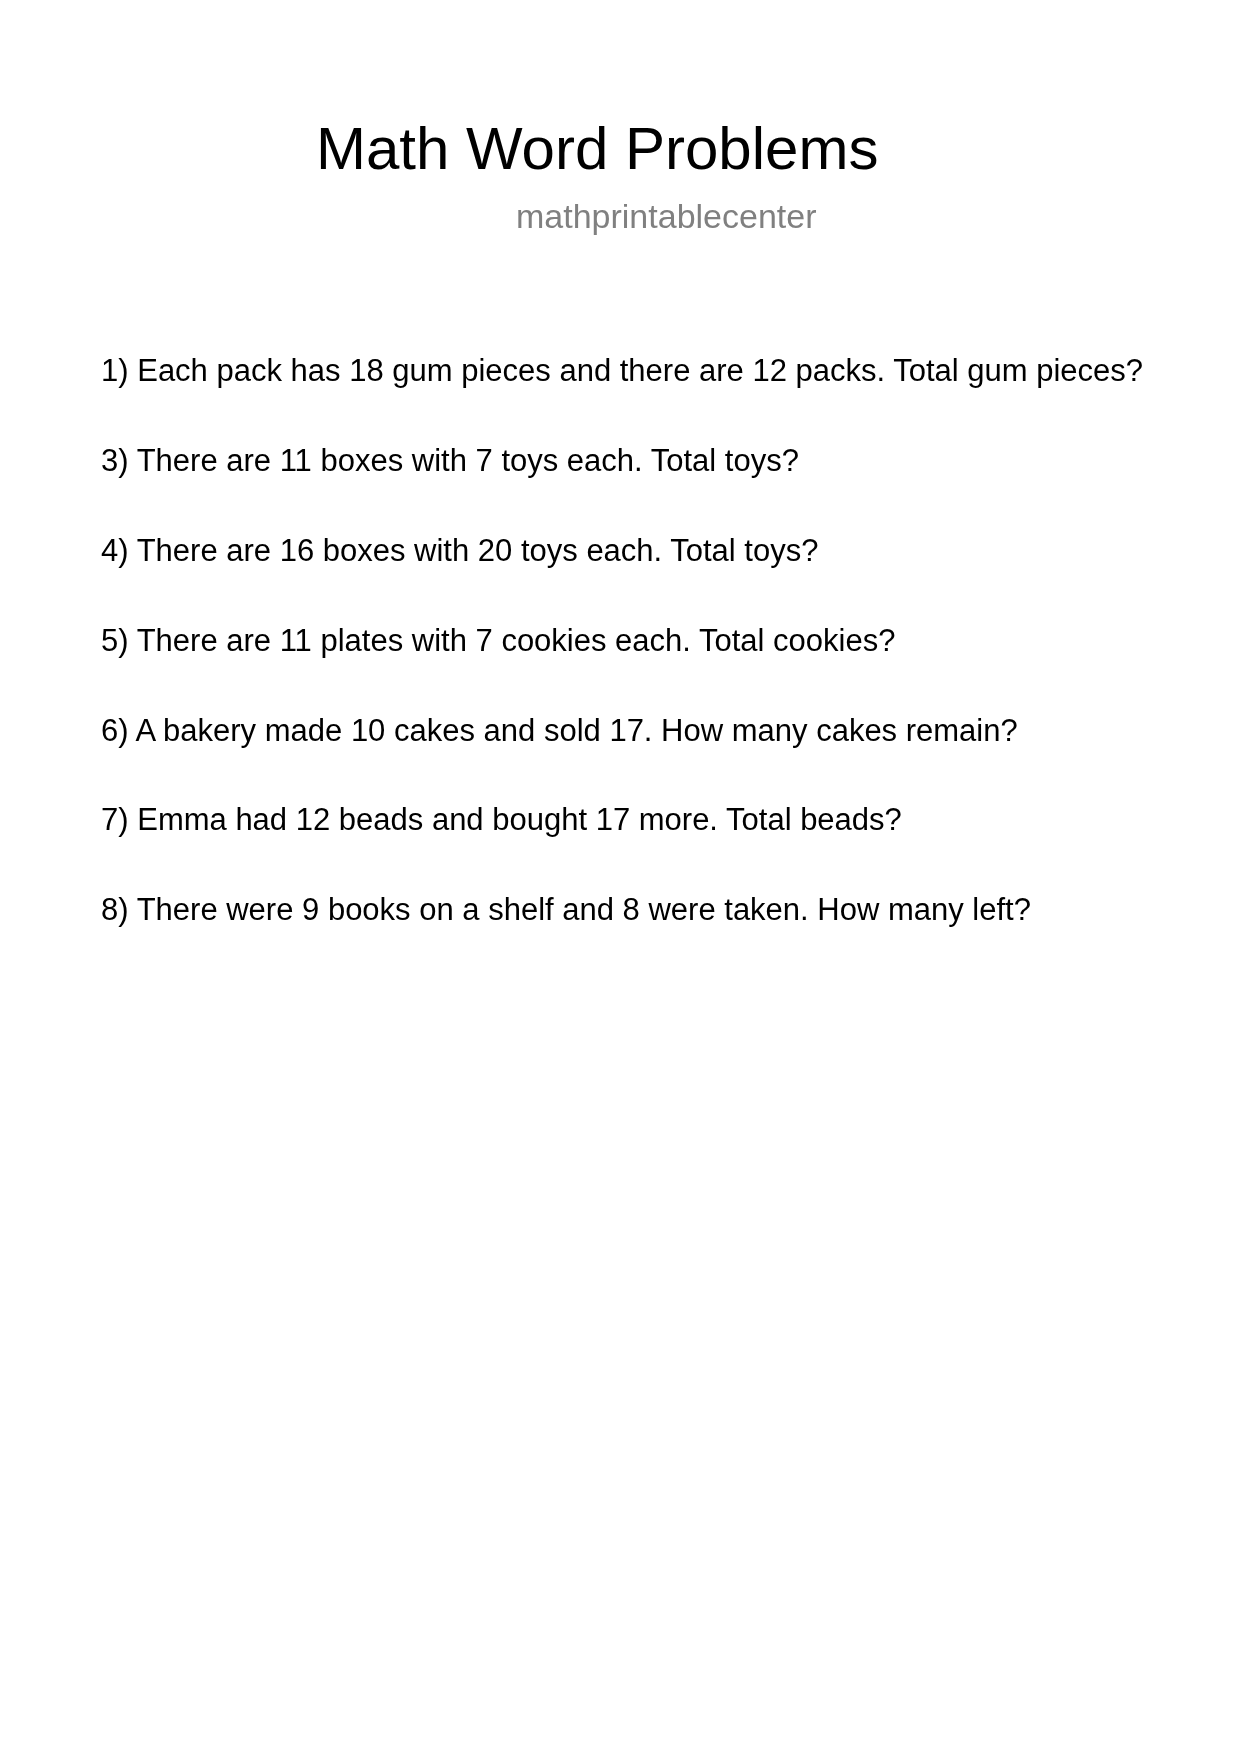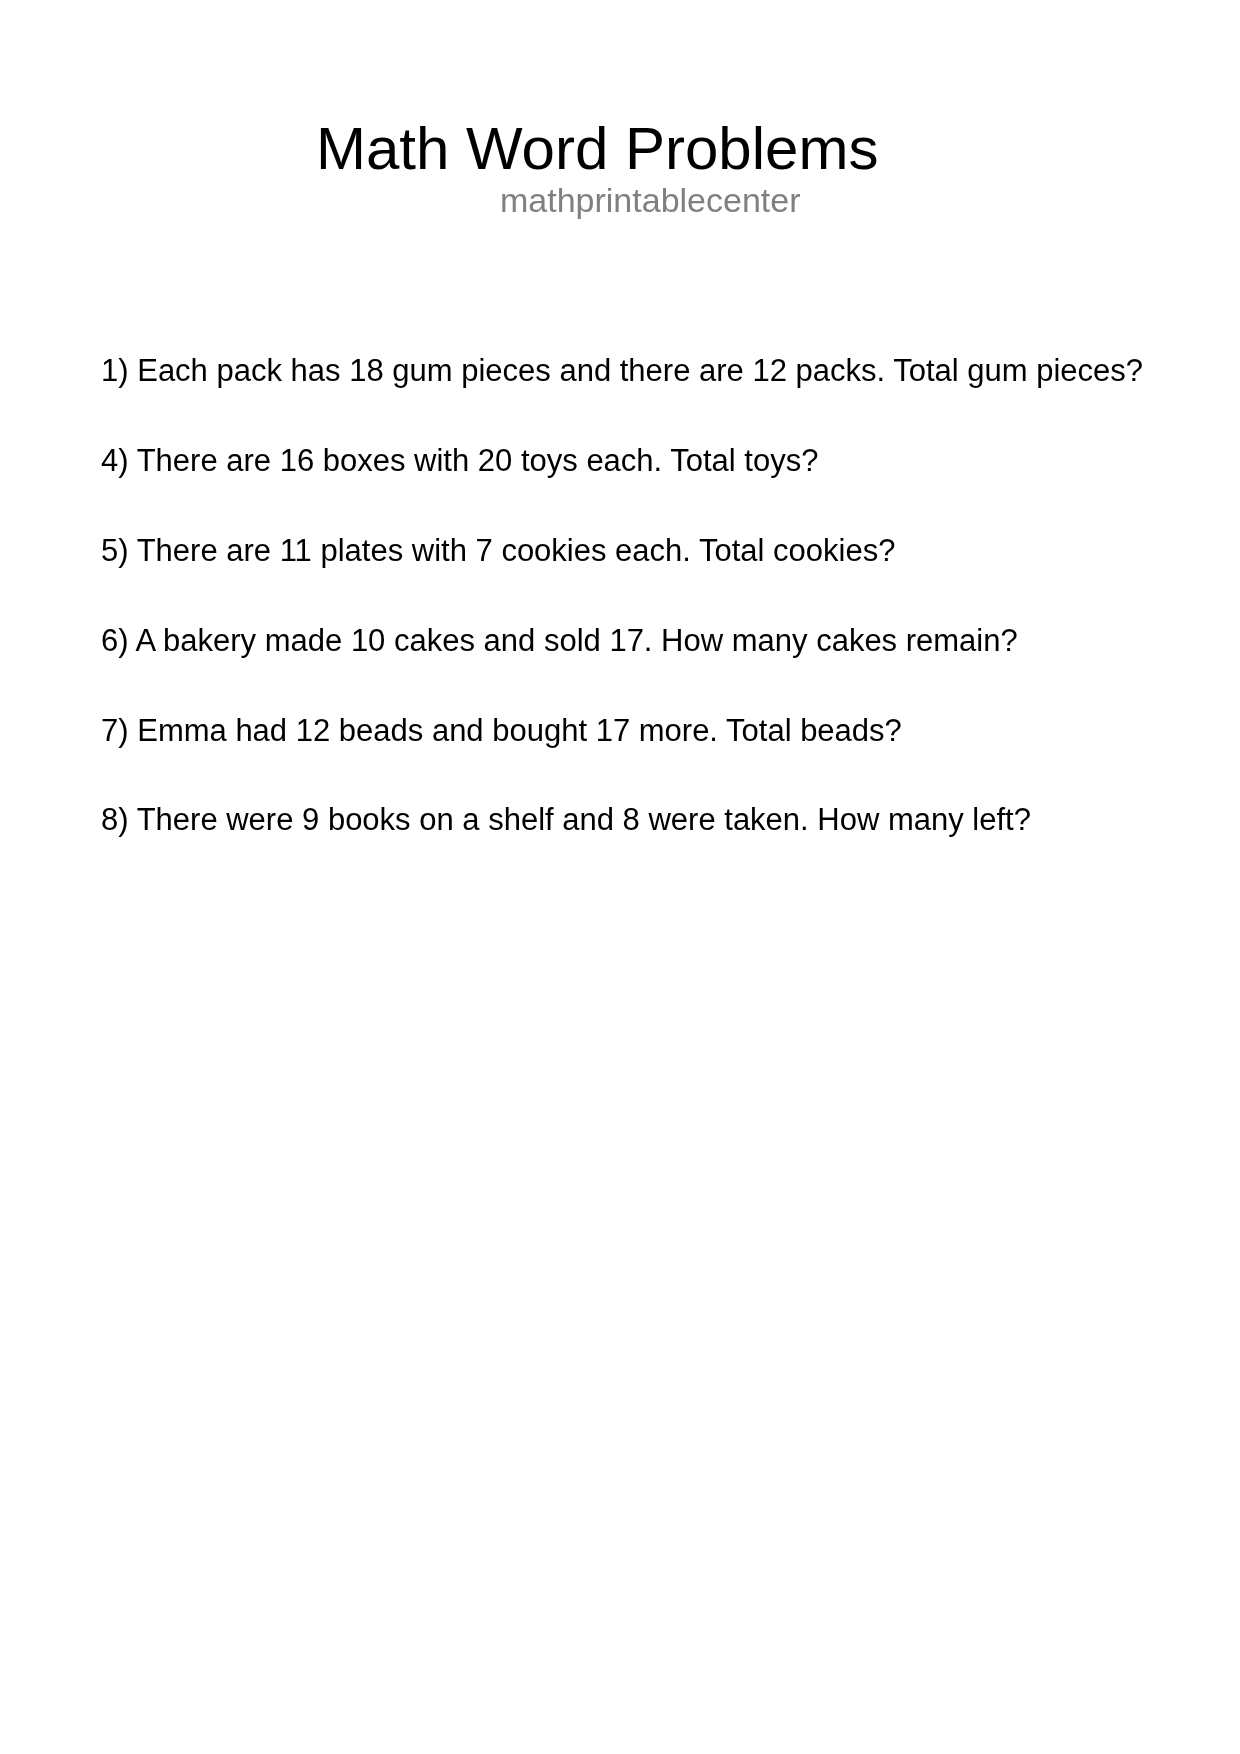--- a/index.html
+++ b/index.html
@@ -32,21 +32,21 @@
       font-size: 60px;
       font-weight: normal;
       line-height: 72px;
       white-space: nowrap;
       color: #000000;
     }
     .subtitle {
       position: absolute;
       left: 500px;
       top: 180px;
-      margin: 0;
+      margin: 16px;
       font-size: 34px;
       line-height: 40px;
       white-space: nowrap;
       color: #808080;
     }
     .problems {
       position: absolute;
       left: 101px;
       top: 351px;
       margin: 0;
@@ -66,20 +66,24 @@
 <div class="page">
   <h1 class="title">Math Word Problems</h1>
   <div class="subtitle">mathprintablecenter</div>
 
   <div class="problems">
     <div class="problem-row">
       <span>1)</span>
       <span>Each pack has 18 gum pieces and there are 12 packs. Total gum pieces?</span>
     </div>
     <div class="problem-row">
+      <span>3)</span>
+      <span>There are 11 boxes with 7 toys each. Total toys?</span>
+    </div>
+    <div class="problem-row">
       <span>4)</span>
       <span>There are 16 boxes with 20 toys each. Total toys?</span>
     </div>
     <div class="problem-row">
       <span>5)</span>
       <span>There are 11 plates with 7 cookies each. Total cookies?</span>
     </div>
     <div class="problem-row">
       <span>6)</span>
       <span>A bakery made 10 cakes and sold 17. How many cakes remain?</span>

